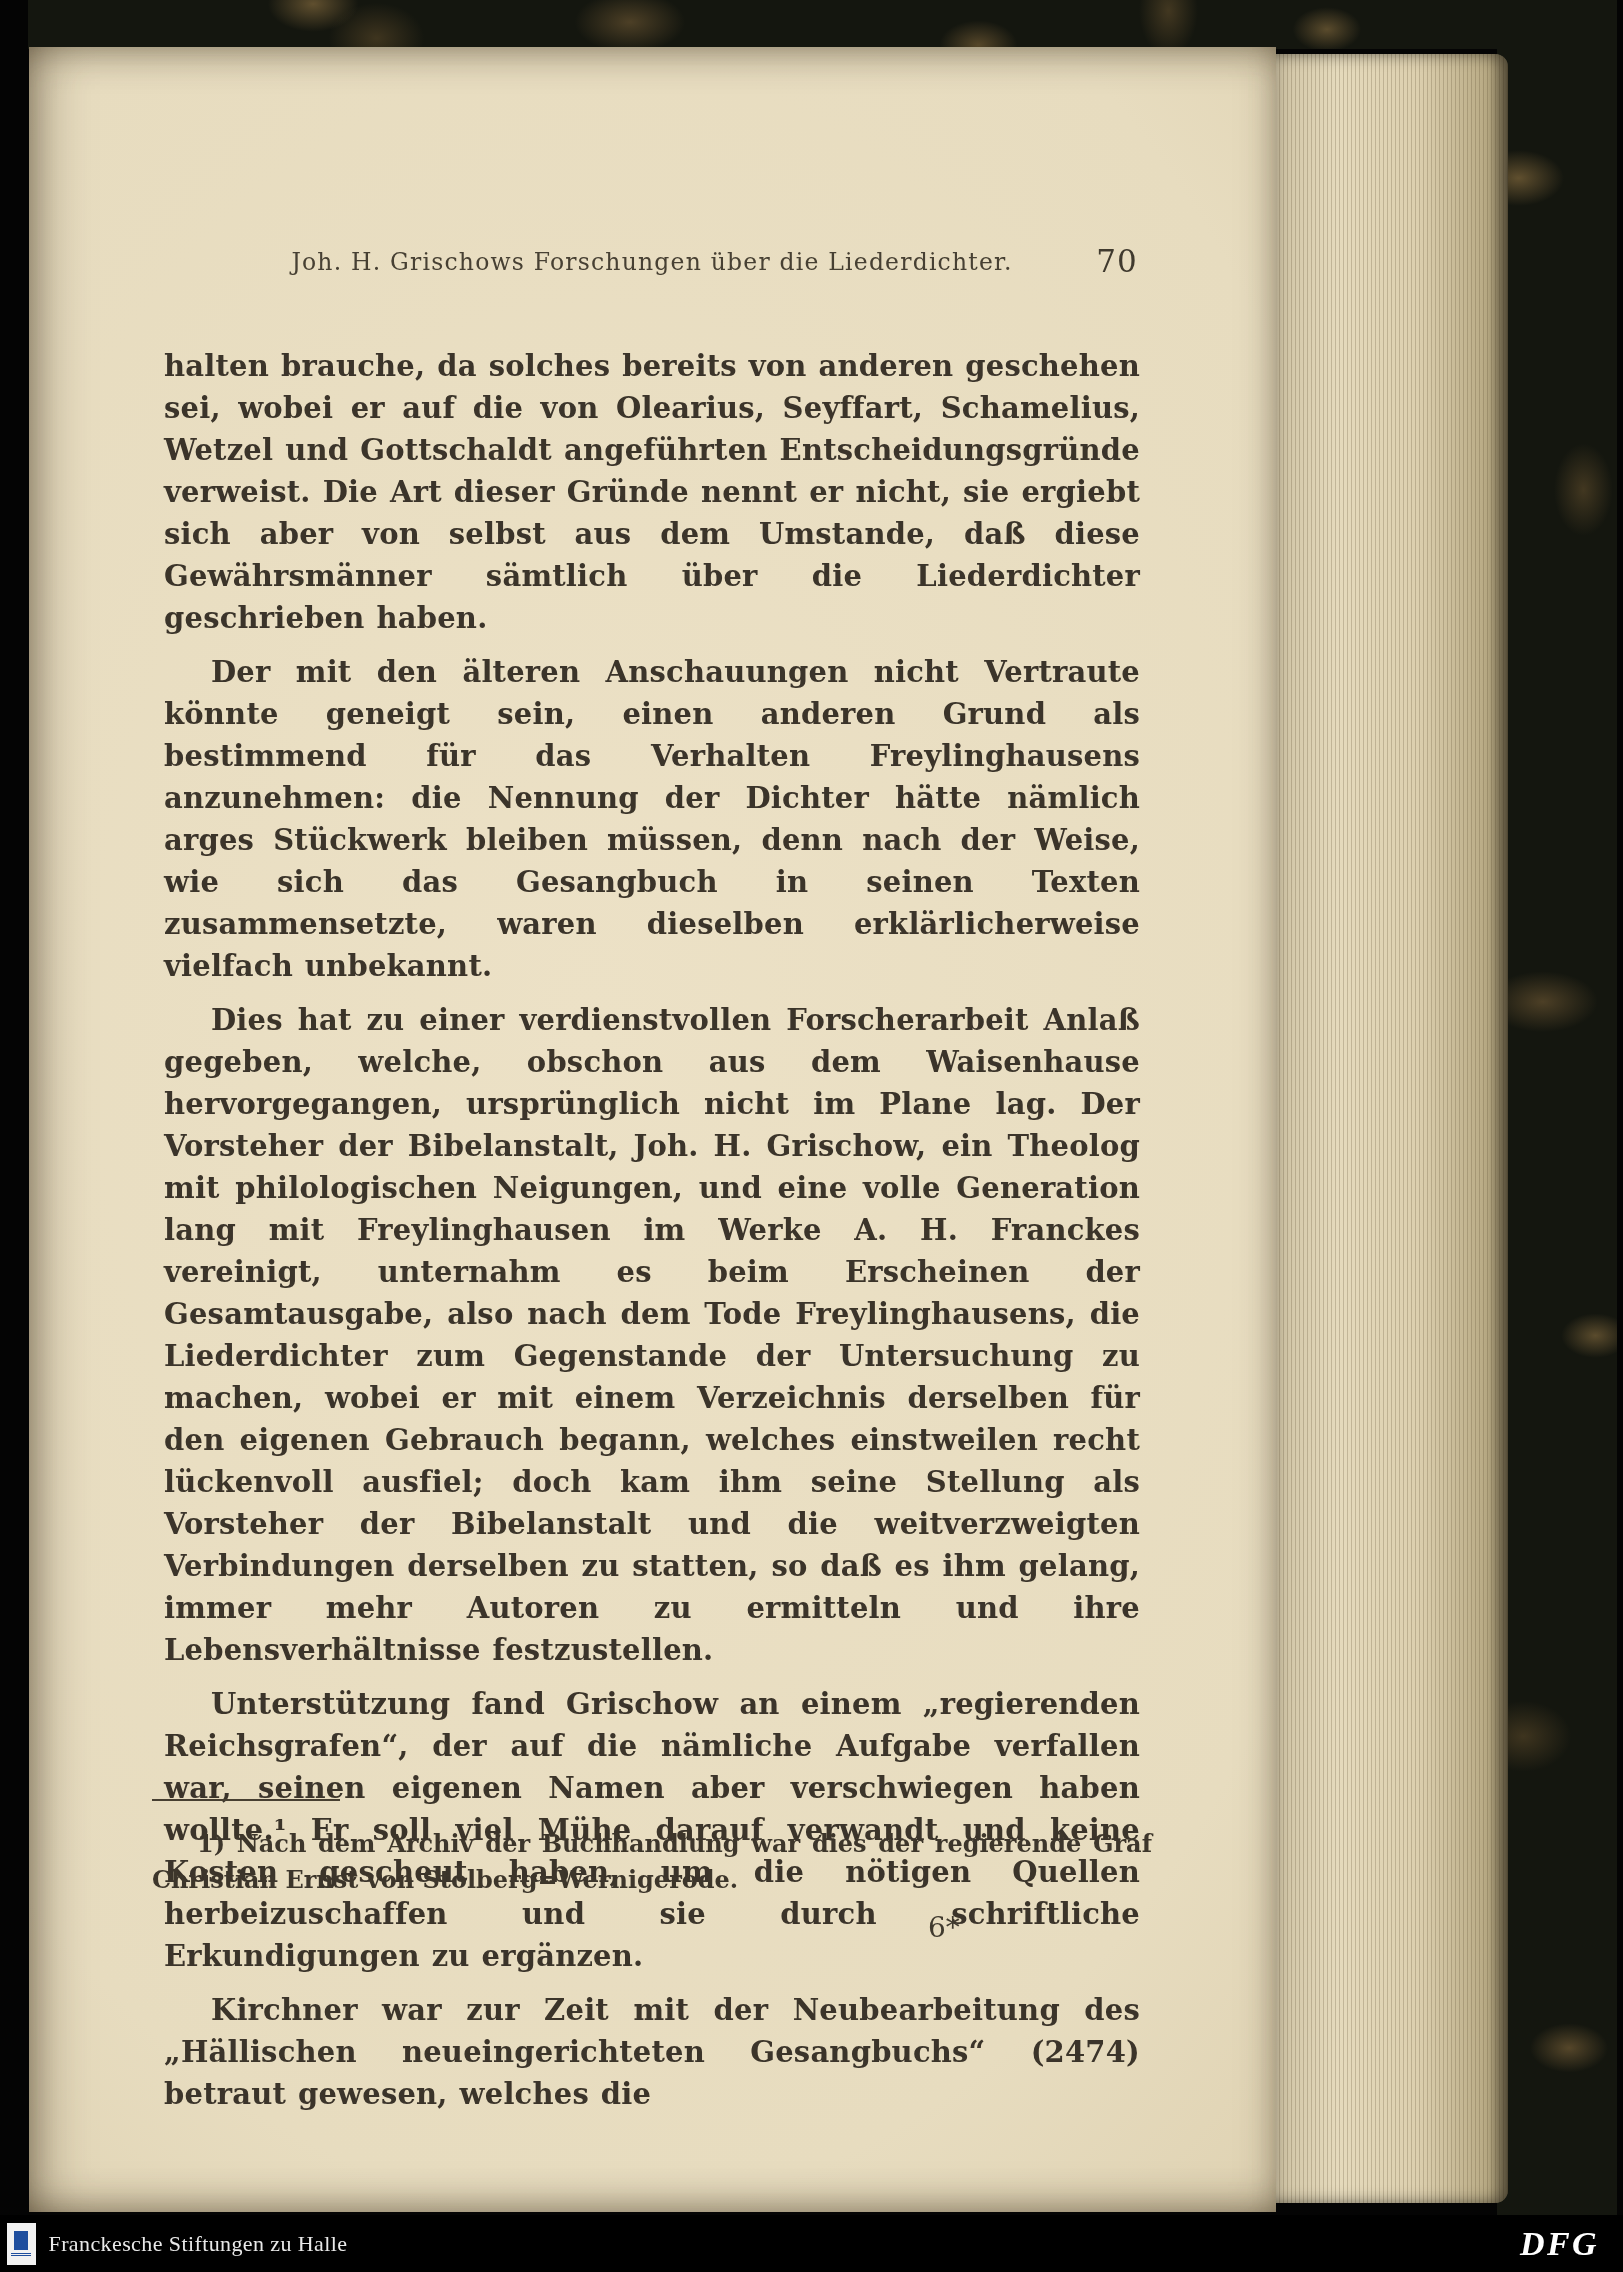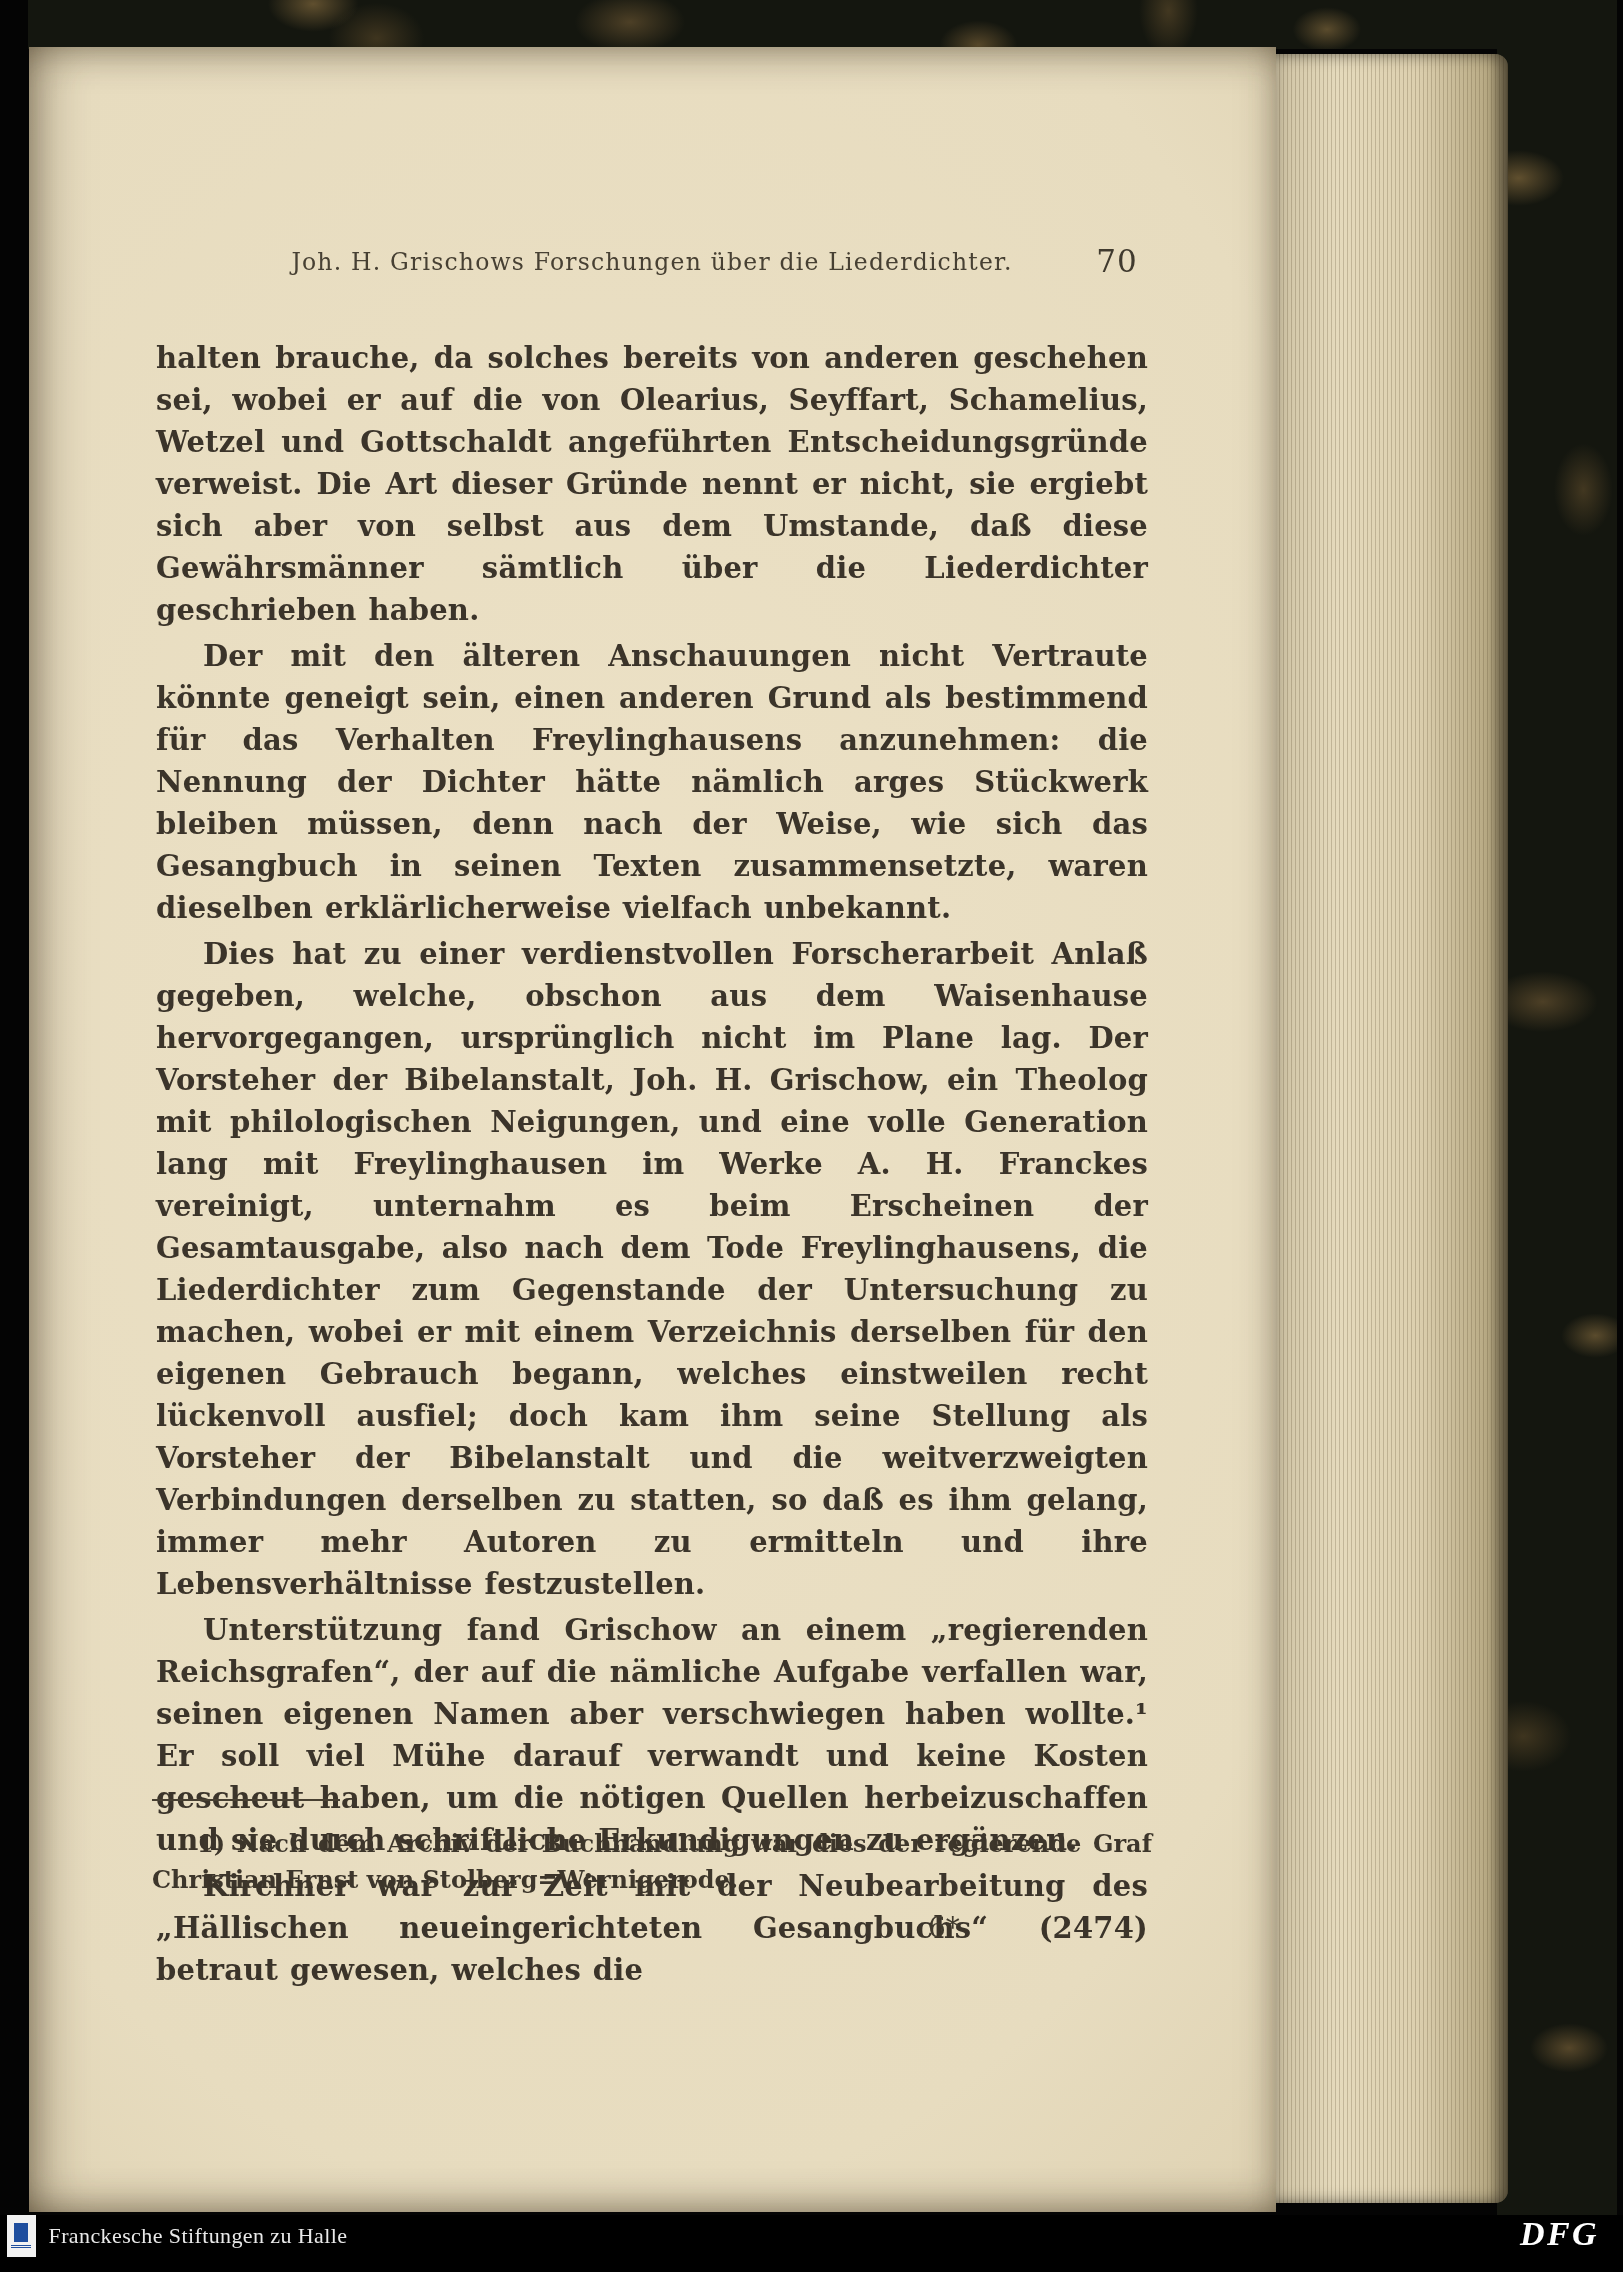--- a/index.html
+++ b/index.html
@@ -60,41 +60,41 @@
     font-size:31px; font-weight:normal; color:#403a2e;
     letter-spacing:0.8px;
   }
 
   .body-text {
     position:absolute; top:286px; left:123px; width:1000px;
     font-size:29px; line-height:42px; font-weight:bold;
     text-align:justify; letter-spacing:0.2px; word-spacing:1.6px;
     color:#3b342a;
   }
-  .body-text p { margin:4px; }
+  .body-text p { margin:12px; }
   .body-text p.indent { text-indent:47px; }
 
   .footnote-divider {
     position:absolute; top:1752px; left:123px; width:188px;
     border-top:2.4px solid #473f31;
   }
   .footnote {
     position:absolute; top:1779px; left:123px; width:1000px;
     font-size:24px; line-height:36px; font-weight:bold;
     text-align:justify; text-indent:45px; color:#3d362b;
   }
   .signature-mark {
     position:absolute; top:1864px; left:899px;
     font-size:28px; font-weight:normal; color:#403a2e;
   }
 
   
   .scan-bar {
     position:absolute; left:0; bottom:0; width:1623px; height:58px;
-    background:#000; display:flex; align-items:flex-start;
+    background:#000; display:flex; align-items:center;
     justify-content:space-between; padding:0 24px 0 6.5px;
   }
   .brand { display:flex; align-items:center; gap:13px; }
   .francke-logo {
     width:29px; height:42px; background:#f2f2f2;
     display:flex; flex-direction:column; align-items:center; justify-content:center; gap:2.4px;
   }
   .francke-glyph { width:14.6px; height:19.5px; background:#1e4e9e; }
   .francke-lines { width:19.5px; height:4.9px;
     background:repeating-linear-gradient(#1e4e9e 0 0.8px, transparent 0.8px 2.4px); }

